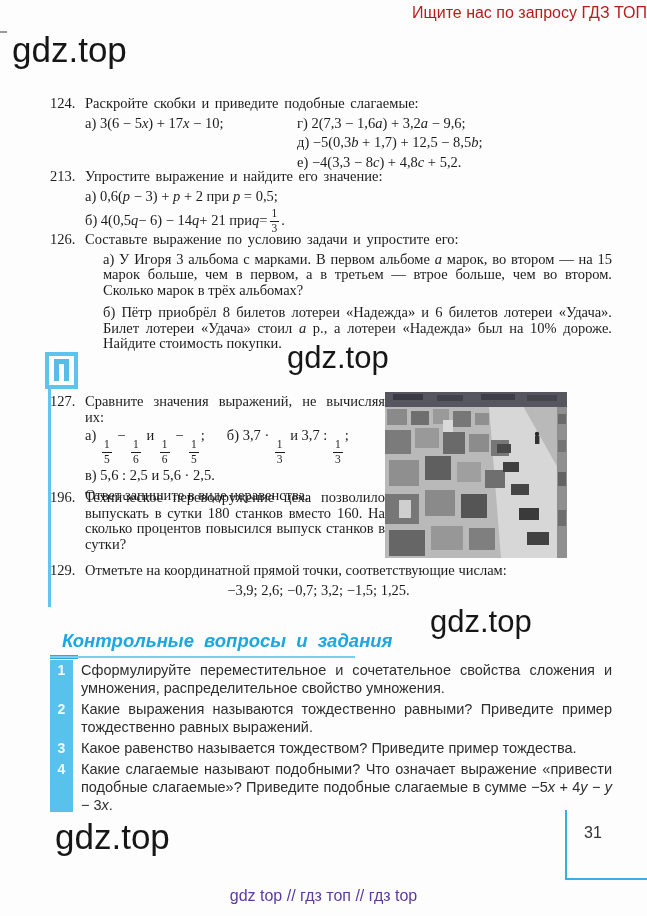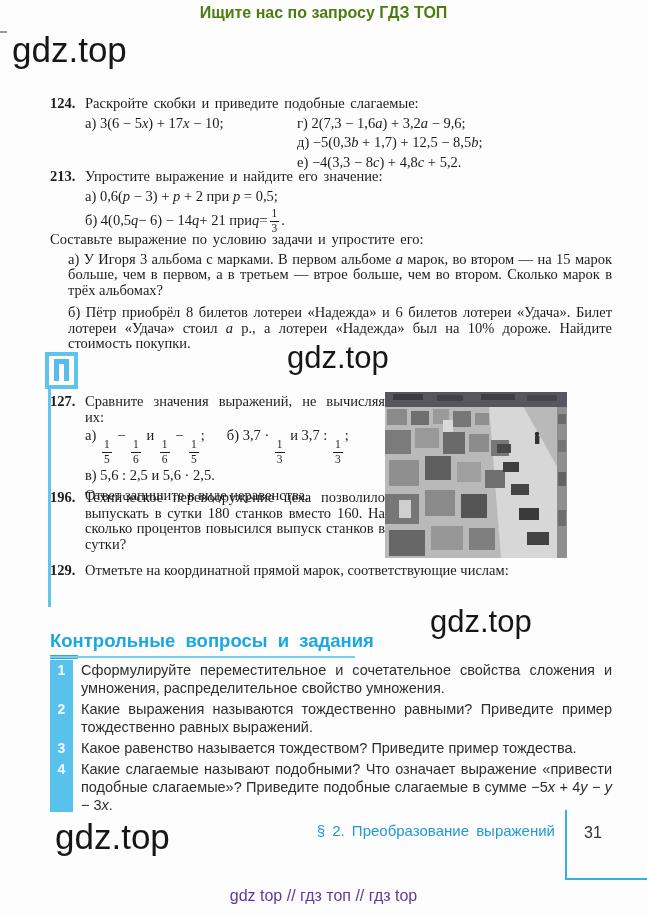--- a/index.html
+++ b/index.html
@@ -1,33 +1,33 @@
 <!DOCTYPE html>
 <html lang="ru"><head>
 <meta charset="utf-8">
 <style>
   html,body{margin:0;padding:0;background:#fff;}
   .page{position:relative;width:647px;height:916px;background:#fdfdfd;overflow:hidden;
         font-family:"Liberation Serif",serif;color:#1c1c1c;}
 
   
-  .banner{position:absolute;top:4px;left:0;width:100%;text-align:center;
-          font-family:"Liberation Sans",sans-serif;font-size:16px;font-weight:700;color:#4d7c0f;}
+  .banner{position:absolute;top:4px;left:0;width:100%;text-align:right;
+          font-family:"Liberation Sans",sans-serif;font-size:16px;font-weight:400;color:#b91c1c;}
   .edge-dash{position:absolute;left:0;top:31px;width:7px;height:2px;background:#9a9a9a;}
 
   
   .wm{position:absolute;font-family:"Liberation Sans",sans-serif;color:#161616;letter-spacing:0;}
   .wm1{left:12px;top:30px;font-size:35px;}
   .wm2{left:287px;top:340px;font-size:31px;}
   .wm3{left:430px;top:604px;font-size:31px;}
   .wm4{left:55px;top:817px;font-size:35px;}
 
   
   .ex{position:absolute;left:50px;display:flex;font-size:14.5px;line-height:15.5px;}
-  .ex .num{width:35px;flex-shrink:0;font-weight:bold;}
+  .ex .num{width:35px;flex-shrink:0;font-weight:normal;}
   .ex .body{flex:1;}
   .ex-title{margin:0 0 4px 0;word-spacing:2px;}
   .cols{display:flex;}
   .col-l{width:212px;}
   .col-r{flex:1;}
   .cols .line, .plain-line{margin:0 0 4px 0;white-space:nowrap;}
   .just{text-align:justify;hyphens:auto;}
   .para{margin:0 0 7px 18px;}
   i{font-style:italic;}
 
@@ -43,22 +43,22 @@
           border:4px solid #5fc3ed;background:#fff;box-sizing:border-box;
           display:flex;align-items:flex-start;justify-content:center;padding-top:3px;}
   .p-glyph{width:15px;height:22px;box-sizing:border-box;
            border-left:5px solid #57bce9;border-right:5px solid #57bce9;border-top:5px solid #57bce9;}
   .vline{position:absolute;left:48px;top:389px;width:3px;height:218px;background:#63c4ec;}
 
   
   .photo{position:absolute;left:385px;top:392px;width:182px;height:166px;}
 
   
-  .cq-heading{position:absolute;left:50px;top:630px;font-family:"Liberation Sans",sans-serif;
-              font-size:18.5px;font-weight:bold;color:#1ba7e0;word-spacing:5px;}
+  .cq-heading{position:absolute;left:62px;top:630px;font-family:"Liberation Sans",sans-serif;
+              font-size:18.5px;font-weight:bold;color:#1ba7e0;word-spacing:5px;font-style:italic;}
   .cq-rule-cap{position:absolute;left:50px;top:655px;width:28px;height:4px;background:#2fa8dd;}
   .cq-rule{position:absolute;left:50px;top:656px;width:305px;height:2px;background:#79cdee;}
   .cq-strip{position:absolute;left:50px;top:660px;width:23px;height:152px;background:#59c2ec;}
   .cq-list{position:absolute;left:50px;top:661px;width:562px;
            font-family:"Liberation Sans",sans-serif;font-size:14.5px;line-height:18px;color:#2e2e2e;}
   .cq-row{display:flex;margin-bottom:3px;}
   .cq-num{width:23px;flex-shrink:0;text-align:center;font-weight:bold;color:#f2fbff;font-size:14px;line-height:18px;}
   .cq-text{margin-left:8px;flex:1;text-align:justify;hyphens:auto;}
 
   
@@ -106,20 +106,21 @@
       <div class="ex-title">Упростите выражение и найдите его значение:</div>
       <div class="plain-line">а) 0,6(<i>p</i> − 3) + <i>p</i> + 2  при  <i>p</i> = 0,5;</div>
       <div class="mathrow">б) 4(0,5<i>q</i> − 6) − 14<i>q</i> + 21  при  <i>q</i> = <span class="frac">
             <span class="fn">1</span>
             <span class="fd">3</span>
           </span>.</div>
     </div>
   </div>
 
   <div class="ex" style="top:232px;width:562px;">
+    <div class="num">126.</div>
     <div class="body">
       <div class="ex-title">Составьте выражение по условию задачи и упростите его:</div>
       <div class="para just">а) У Игоря 3 альбома с марками. В первом альбоме <i>a</i> марок, во втором — на 15 марок больше, чем в первом, а в третьем — втрое больше, чем во втором. Сколько марок в трёх альбомах?</div>
       <div class="para just">б) Пётр приобрёл 8 билетов лотереи «Надежда» и 6 билетов лотереи «Удача». Билет лотереи «Удача» стоил <i>a</i> р., а лотереи «Надежда» был на 10% дороже. Найдите стоимость покупки.</div>
     </div>
   </div>
 
   <div class="p-icon">
     <div class="p-glyph"></div>
   </div>
@@ -204,21 +205,22 @@
   </svg>
 
   <div class="ex" style="top:490px;width:335px;">
     <div class="num">196.</div>
     <div class="body just">Техническое перевооружение цеха позволило выпускать в сутки 180 станков вместо 160. На сколько процентов повысился выпуск станков в сутки?</div>
   </div>
 
   <div class="ex" style="top:563px;width:562px;">
     <div class="num">129.</div>
     <div class="body">
-      <div class="just">Отметьте на координатной прямой марок, соответствующие числам:</div>
+      <div class="just">Отметьте на координатной прямой точки, соответствующие числам:</div>
+      <div class="center-nums">−3,9;  2,6;  −0,7;  3,2;  −1,5;  1,25.</div>
     </div>
   </div>
 
   <div class="wm wm3">gdz.top</div>
 
   <div class="cq-heading">Контрольные вопросы и задания</div>
   <div class="cq-rule-cap"></div>
   <div class="cq-rule"></div>
   <div class="cq-strip"></div>
 
@@ -235,19 +237,18 @@
       <div class="cq-num">3</div>
       <div class="cq-text">Какое равенство называется тождеством? Приведите пример тождества.</div>
     </div>
     <div class="cq-row">
       <div class="cq-num">4</div>
       <div class="cq-text">Какие слагаемые называют подобными? Что означает выражение «привести подобные слагаемые»? Приведите подобные слагаемые в сумме −5<i>x</i> + 4<i>y</i> − <i>y</i> − 3<i>x</i>.</div>
     </div>
   </div>
 
   <div class="wm wm4">gdz.top</div>
-  <div class="footer-section">§ 2.  Преобразование  выражений</div>
   <div class="pn-vline"></div>
   <div class="pn-hline"></div>
   <div class="page-number">31</div>
   <div class="bottom-links">gdz top  //  гдз топ  //  гдз top</div>
 
 </div>
 
 </body></html>

